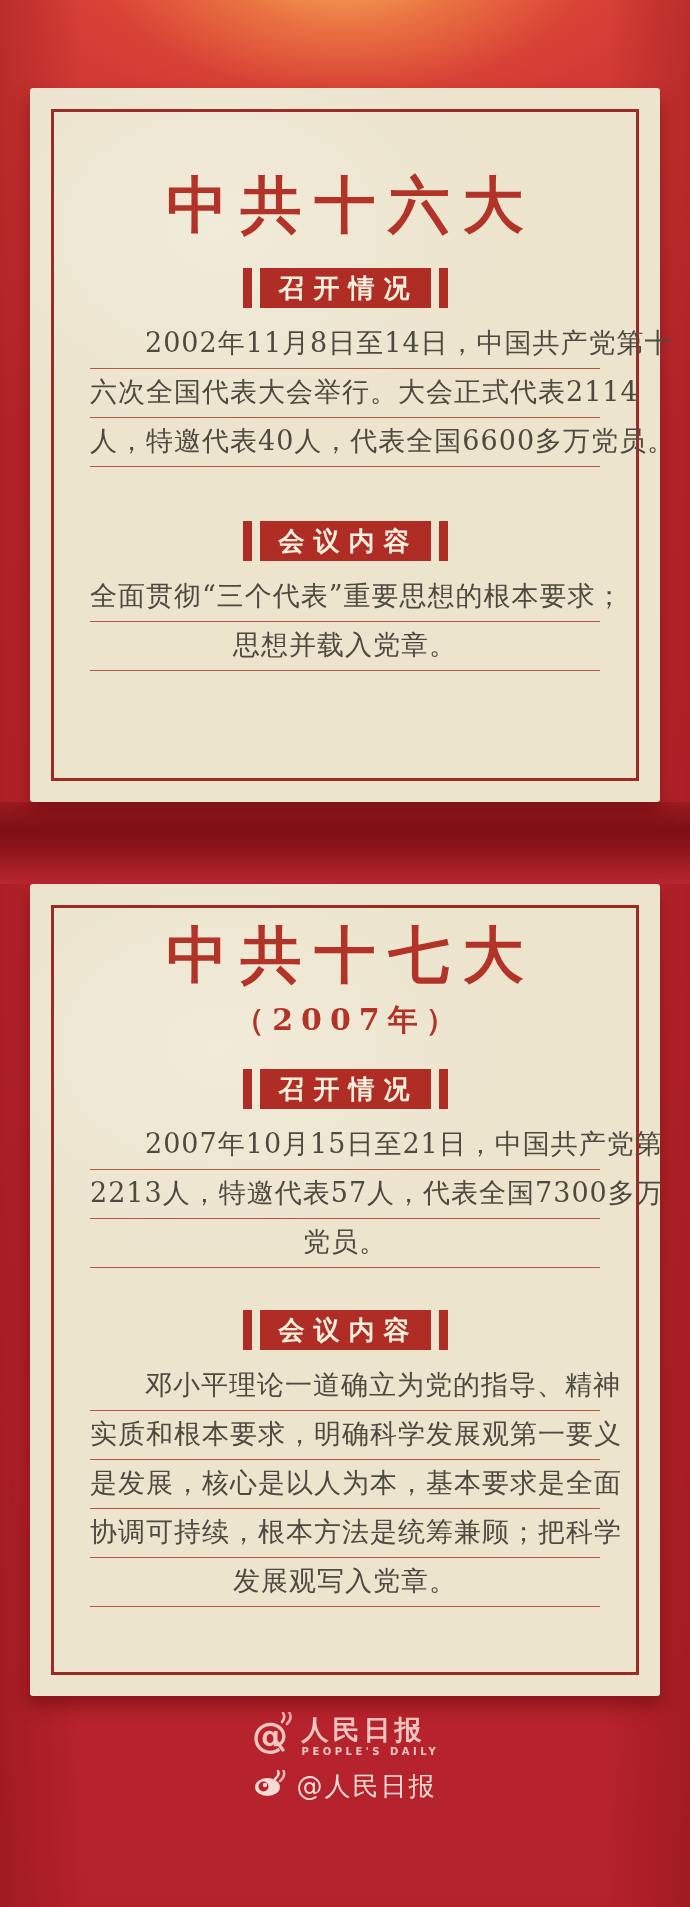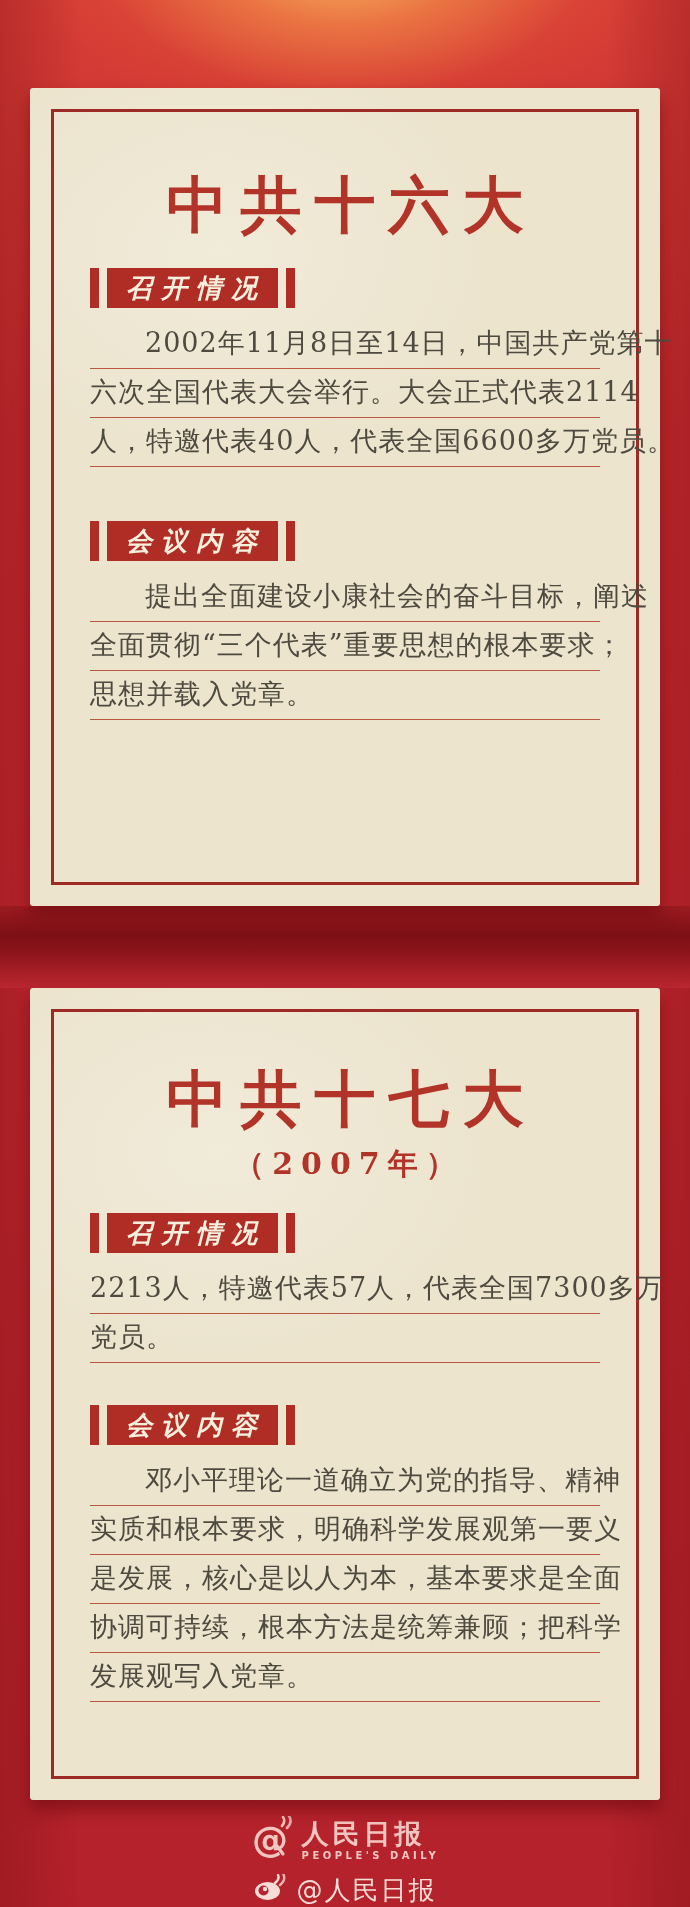--- a/index.html
+++ b/index.html
@@ -18,48 +18,48 @@
   .spacer-top{height:88px;}
   .card{
     width:630px;margin:0 auto;box-sizing:border-box;padding:21px;
     background:
       radial-gradient(ellipse 400px 300px at 30% 20%, rgba(255,255,255,.25), rgba(255,255,255,0) 70%),
       #ece4cd;
     border-radius:3px;
     box-shadow:0 10px 16px rgba(104,9,12,.55);
     position:relative;z-index:1;
   }
-  .card--1{height:818px;}
+  .card--1{height:714px;}
   .card--2{height:812px;}
   .card-inner{
     height:100%;box-sizing:border-box;border:3px solid #9d2a24;
     padding:0 36px;text-align:center;
   }
   .card--1 .card-inner{padding-top:58px;}
-  .card--2 .card-inner{padding-top:52px;}
+  .card--2 .card-inner{padding-top:12px;}
   .card-title{
     font-family:"DejaVu Serif",serif;font-weight:bold;
     font-size:61px;line-height:1.15;color:#b23429;
     letter-spacing:13px;text-indent:13px;
   }
   .card-year{
     margin-top:10px;font-family:"DejaVu Serif",serif;font-weight:600;
     font-size:30px;color:#b23429;letter-spacing:8px;text-indent:8px;
   }
-  .badge{display:flex;align-items:stretch;height:40px;margin-top:28px;font-style:italic;}
+  .badge{display:flex;justify-content:center;align-items:stretch;height:40px;margin-top:28px;}
   .badge .bar{width:9px;background:#af2d25;}
   .badge .bar.left{margin-right:8px;}
   .badge .bar.right{margin-left:8px;}
   .badge .label{
     background:#af2d25;color:#f7f0dd;font-size:26px;line-height:41px;
     padding:0 12px 0 19px;letter-spacing:9px;font-weight:600;
   }
   .badge--second-1{margin-top:54px;}
   .badge--second-2{margin-top:42px;}
-  .para{margin-top:12px;text-align:left;}
+  .para{margin-top:12px;text-align:center;}
   .line{
     height:48px;line-height:45px;font-size:27px;color:#4e4a40;
     font-family:"DejaVu Serif",serif;letter-spacing:1px;white-space:nowrap;
     border-bottom:1.5px solid rgba(177,61,38,.85);
   }
   .line.indent{text-indent:55px;}
   .gap-ribbon{
     height:82px;position:relative;z-index:0;
     background:linear-gradient(180deg,#9a1b20 0%,#7d1015 35%,#8a141a 55%,#a81f26 82%,#b92730 100%);
   }
@@ -90,40 +90,40 @@
       <div class="line">六次全国代表大会举行。大会正式代表2114</div>
       <div class="line">人，特邀代表40人，代表全国6600多万党员。</div>
     </div>
 
     <div class="badge badge--second-1">
       <span class="bar left"></span>
       <span class="label">会议内容</span>
       <span class="bar right"></span>
     </div>
     <div class="para">
-      <div class="line indent">提出全面建设小康社会的奋斗目标，阐述</div>
       <div class="line">全面贯彻“三个代表”重要思想的根本要求；</div>
       <div class="line">思想并载入党章。</div>
     </div>
   </div>
 </div>
 
 <div class="gap-ribbon"></div>
 
 <div class="card card--2">
   <div class="card-inner">
     <div class="card-title">中共十七大</div>
     <div class="card-year">（2007年）</div>
 
     <div class="badge">
       <span class="bar left"></span>
       <span class="label">召开情况</span>
       <span class="bar right"></span>
     </div>
     <div class="para">
+      <div class="line indent">2007年10月15日至21日，中国共产党第</div>
       <div class="line">2213人，特邀代表57人，代表全国7300多万</div>
       <div class="line">党员。</div>
     </div>
 
     <div class="badge badge--second-2">
       <span class="bar left"></span>
       <span class="label">会议内容</span>
       <span class="bar right"></span>
     </div>
     <div class="para">

